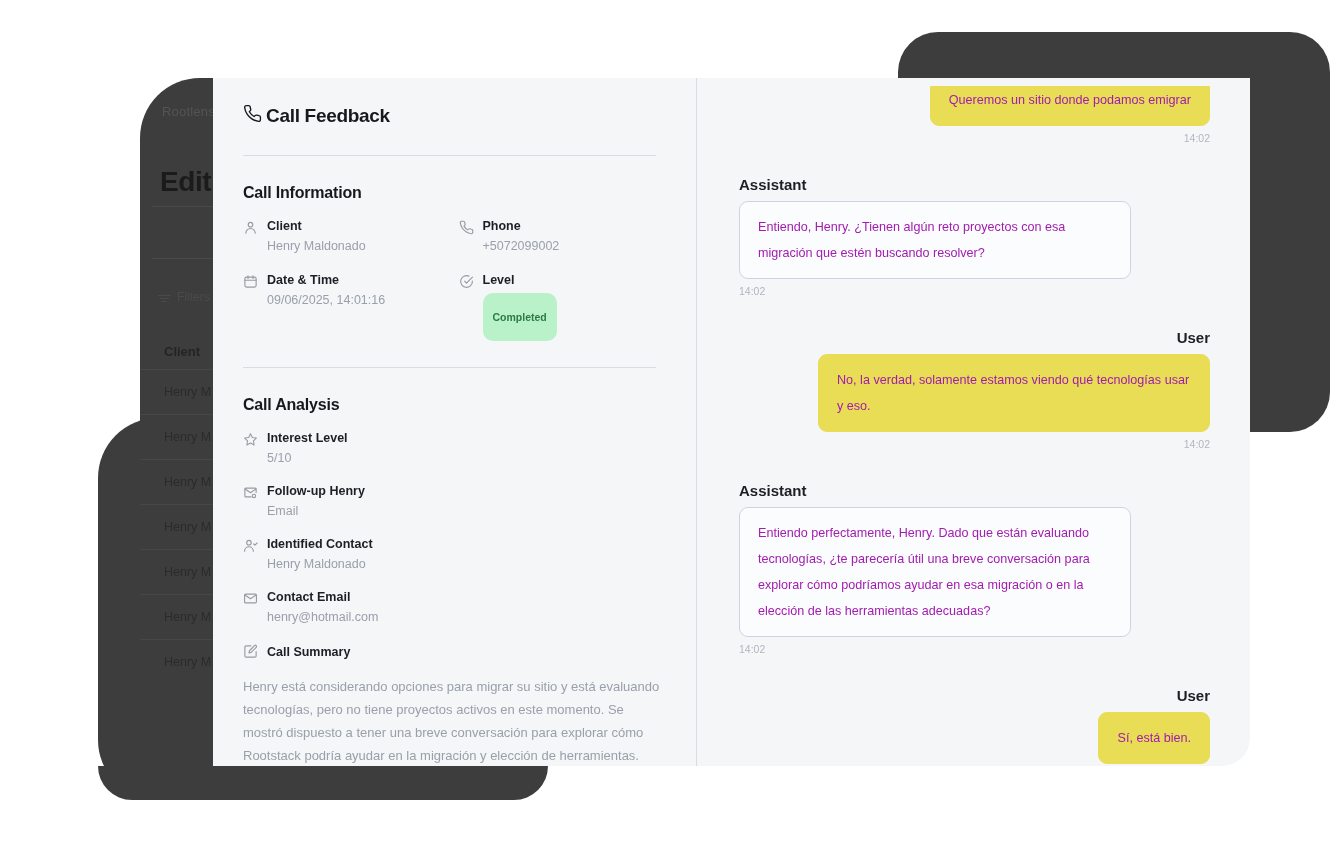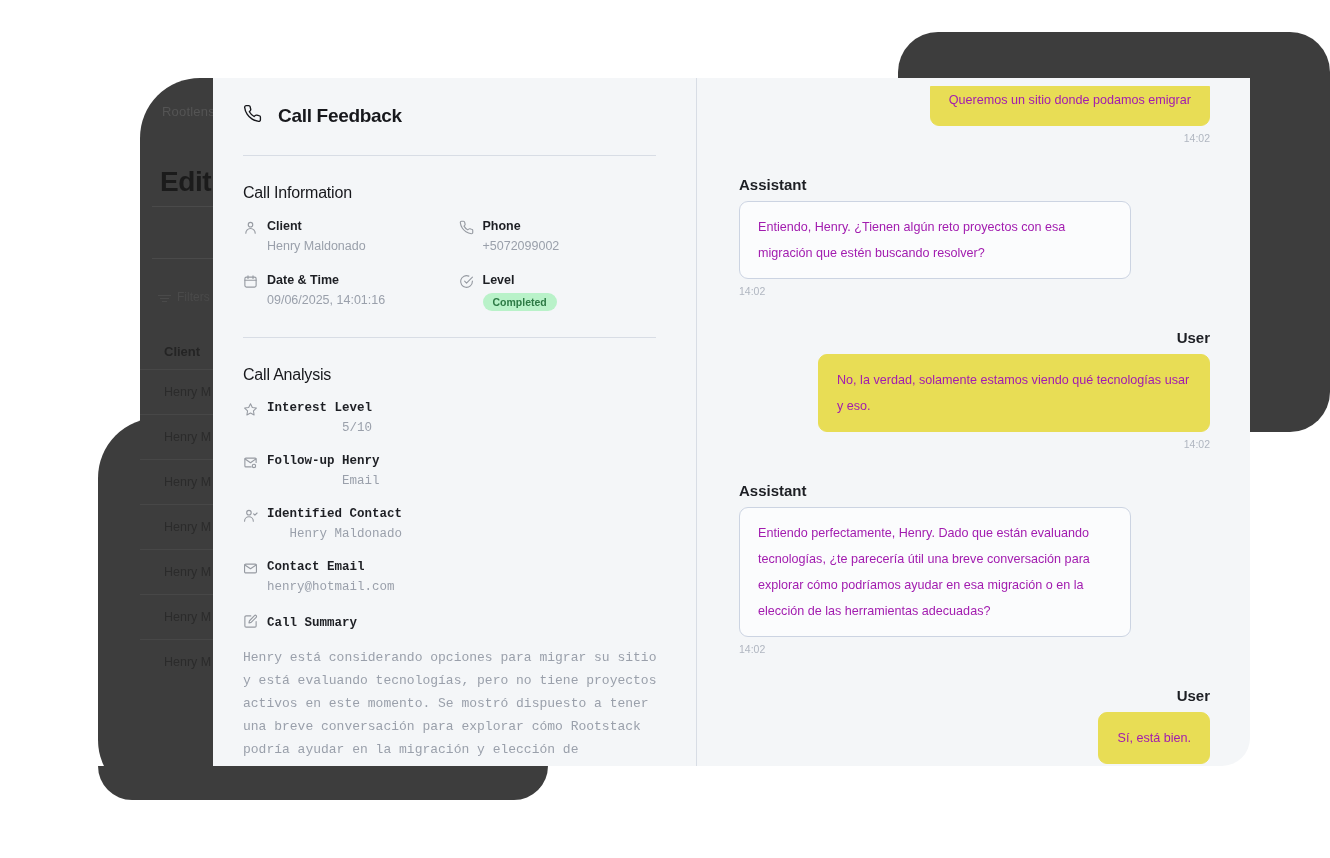--- a/index.html
+++ b/index.html
@@ -81,49 +81,49 @@
     width: 483px; height: 100%;
     padding: 26px 32px 0 22px;
     position: relative;
   }
   .v-divider {
     position: absolute; left: 483px; top: 0; width: 1px; height: 688px;
     background: #d8dde5;
   }
 
   
-  .fb-header { display: flex; align-items: center; gap: 16px; padding-left: 8px; }
+  .fb-header { display: flex; align-items: center; gap: 4px; padding-left: 8px; }
   .fb-title { font-size: 19px; font-weight: 700; color: #17181c; letter-spacing: -.3px; }
   .hr { height: 1px; background: #d8dde5; margin: 28px 8px 0 8px; }
 
   .section-title {
-    font-size: 16px; font-weight: 400; color: #17181c;
+    font-size: 16px; font-weight: 700; color: #17181c;
     margin: 28px 0 16px 8px; letter-spacing: -.2px;
   }
 
   .info-grid {
     display: grid; grid-template-columns: 1fr 1fr;
     row-gap: 17px; column-gap: 10px; padding-left: 8px;
   }
   .info-item { display: flex; gap: 9px; align-items: flex-start; }
   .info-icn { flex: 0 0 15px; margin-top: 2px; opacity: .62; }
   .info-lbl { font-size: 12.5px; font-weight: 700; color: #1d1f24; line-height: 17px; }
   .info-val { font-size: 12.5px; color: #9aa0ab; line-height: 18px; margin-top: 2px; }
   .badge {
     display: inline-block; margin-top: 4px;
     background: #b9f2c9; color: #2d7a45;
     font-size: 10.5px; font-weight: 700;
-    padding: 3px 10px; border-radius: 10px;
-  }
-
-  .analysis { padding-left: 8px; margin-top: 15px; font-family: Liberation Mono, monospace; }
+    padding: 18px 10px; border-radius: 10px;
+  }
+
+  .analysis { padding-left: 8px; margin-top: 15px; }
   .an-item { display: flex; gap: 9px; align-items: flex-start; margin-bottom: 16px; }
   .an-icn { flex: 0 0 15px; margin-top: 2px; opacity: .62; }
   .an-lbl { font-size: 12.5px; font-weight: 700; color: #1d1f24; line-height: 17px; }
-  .an-val { font-size: 12.5px; color: #9aa0ab; line-height: 18px; margin-top: 2px; text-align: right; }
+  .an-val { font-size: 12.5px; color: #9aa0ab; line-height: 18px; margin-top: 2px; }
   .summary-head { display:flex; gap: 9px; align-items:center; margin-bottom: 12px; }
   .summary-text {
     font-size: 13px; color: #9aa0ab; line-height: 23px; max-width: 432px;
   }
 
   
   .panel-right {
     flex: 1; height: 100%;
     padding: 10px 40px 0 43px;
     overflow: hidden;

